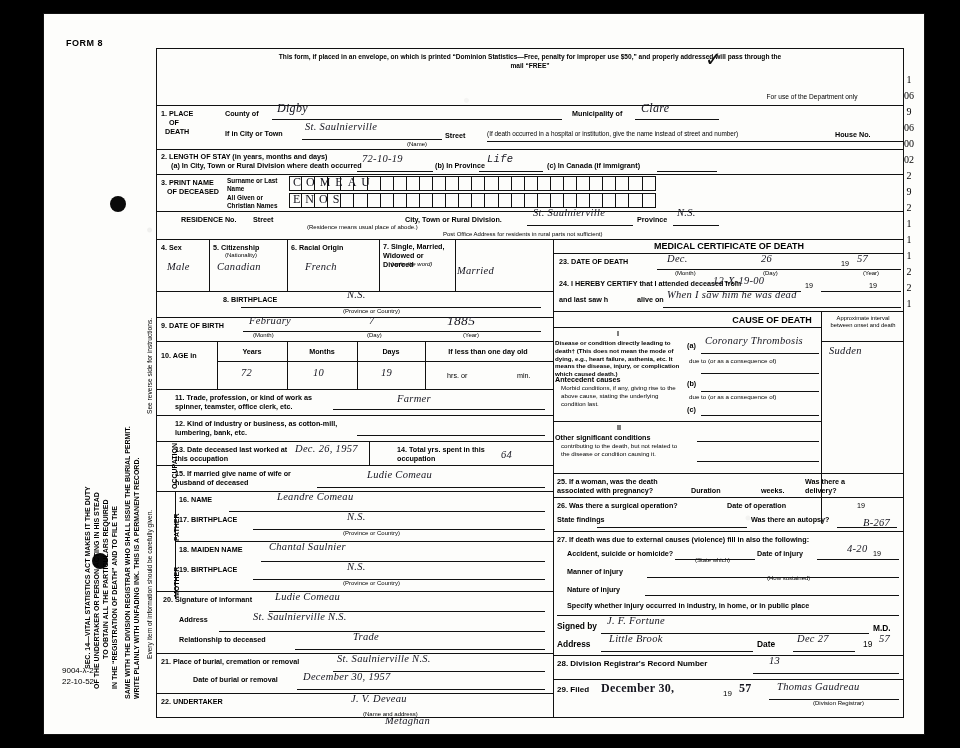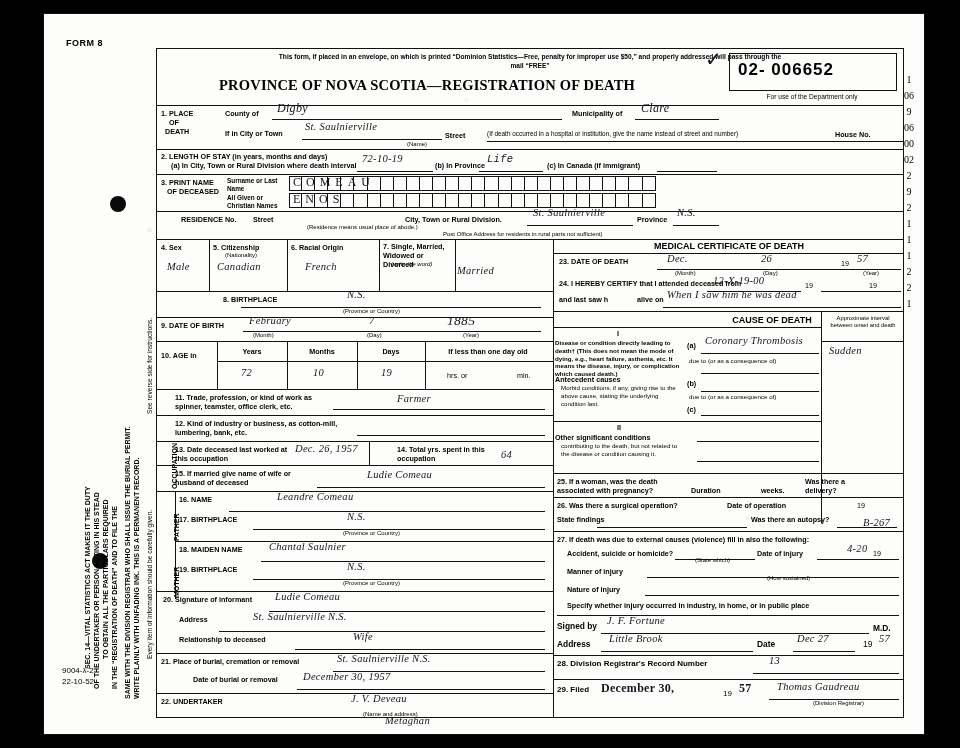--- a/index.html
+++ b/index.html
@@ -85,24 +85,20 @@
       <div class="vline" style="left:40px;top:470px;">SAME WITH THE DIVISION REGISTRAR WHO SHALL ISSUE THE BURIAL PERMIT.</div>
       <div class="vline" style="left:49px;top:470px;">WRITE PLAINLY WITH UNFADING INK.  THIS IS A PERMANENT RECORD.</div>
       <div class="vline thin" style="left:62px;top:430px;">Every item of information should be carefully given.</div>
       <div class="vline thin" style="left:62px;top:185px;">See reverse side for instructions.</div>
     </div>
 
     <div class="box">
 
       <div class="hdr-note">This form, if placed in an envelope, on which is printed “Dominion Statistics—Free, penalty for improper use $50,” and properly addressed will pass through the mail “FREE”</div>
       <div class="check">✓</div>
-      <div class="title">PROVINCE OF NOVA SCOTIA—REGISTRATION OF DEATH</div>
-      <div class="regbox">
-        <div class="regno">02-  006652</div>
-      </div>
       <div class="deptnote">For use of the Department only</div>
 
       <div class="hr" style="left:0;top:56px;width:746px;"></div>
       <div class="a lbl" style="left:4px;top:60px;width:56px;">1. PLACE<br>&nbsp;&nbsp;&nbsp;&nbsp;OF<br>&nbsp;&nbsp;DEATH</div>
       <div class="a lbl" style="left:68px;top:60px;">County of</div>
       <div class="a hw" style="left:120px;top:52px;">Digby</div>
       <div class="a hr" style="left:115px;top:70px;width:290px;"></div>
       <div class="a lbl" style="left:415px;top:60px;">Municipality of</div>
       <div class="a hw" style="left:484px;top:52px;">Clare</div>
       <div class="a hr" style="left:478px;top:70px;width:84px;"></div>
@@ -112,21 +108,21 @@
       <div class="a hr" style="left:145px;top:90px;width:140px;"></div>
       <div class="a lbl" style="left:288px;top:82px;">Street</div>
       <div class="a lbl n" style="left:330px;top:81px;font-size:6.4px;">(If death occurred in a hospital or institution, give the name instead of street and number)</div>
       <div class="a lbl" style="left:678px;top:81px;">House No.</div>
       <div class="a sub" style="left:250px;top:92px;">(Name)</div>
       <div class="a hr" style="left:330px;top:92px;width:416px;"></div>
 
       <div class="hr" style="left:0;top:100px;width:746px;"></div>
 
       <div class="a lbl" style="left:4px;top:103px;">2. LENGTH OF STAY (in years, months and days)</div>
-      <div class="a lbl" style="left:14px;top:112px;">(a) In City, Town or Rural Division where death interval</div>
+      <div class="a lbl" style="left:14px;top:112px;">(a) In City, Town or Rural Division where death occurred</div>
       <div class="a hw s" style="left:205px;top:104px;">72-10-19</div>
       <div class="a lbl" style="left:278px;top:112px;">(b) In Province</div>
       <div class="a hw s" style="left:330px;top:104px;font-family:Liberation Mono, monospace;">Life</div>
       <div class="a lbl" style="left:390px;top:112px;">(c) In Canada (if immigrant)</div>
       <div class="a hr" style="left:200px;top:122px;width:76px;"></div>
       <div class="a hr" style="left:322px;top:122px;width:64px;"></div>
       <div class="a hr" style="left:500px;top:122px;width:60px;"></div>
       <div class="hr" style="left:0;top:125px;width:746px;"></div>
 
       <div class="a lbl" style="left:4px;top:129px;width:62px;">3. PRINT NAME<br>&nbsp;&nbsp;&nbsp;OF DECEASED</div>
@@ -304,21 +300,21 @@
 
       <div class="a vline" style="left:14px;top:440px;">OCCUPATION</div>
 
       <div class="a lbl" style="left:6px;top:546px;">20. Signature of informant</div>
       <div class="a hw s" style="left:118px;top:542px;">Ludie Comeau</div>
       <div class="a hr" style="left:112px;top:562px;width:276px;"></div>
       <div class="a lbl" style="left:22px;top:566px;">Address</div>
       <div class="a hw s" style="left:96px;top:562px;">St. Saulnierville  N.S.</div>
       <div class="a hr" style="left:62px;top:582px;width:326px;"></div>
       <div class="a lbl" style="left:22px;top:586px;">Relationship to deceased</div>
-      <div class="a hw s" style="left:196px;top:582px;">Wife</div>
+      <div class="a hw s" style="left:196px;top:582px;">Trade</div>
       <div class="a hr" style="left:138px;top:600px;width:250px;"></div>
       <div class="hr" style="left:0;top:604px;width:396px;"></div>
 
       <div class="a lbl" style="left:4px;top:608px;">21. Place of burial, cremation or removal</div>
       <div class="a hw s" style="left:180px;top:604px;">St. Saulnierville  N.S.</div>
       <div class="a hr" style="left:176px;top:622px;width:212px;"></div>
       <div class="a lbl" style="left:36px;top:626px;">Date of burial or removal</div>
       <div class="a hw s" style="left:146px;top:622px;">December 30, 1957</div>
       <div class="a hr" style="left:140px;top:640px;width:248px;"></div>
       <div class="hr" style="left:0;top:644px;width:396px;"></div>

